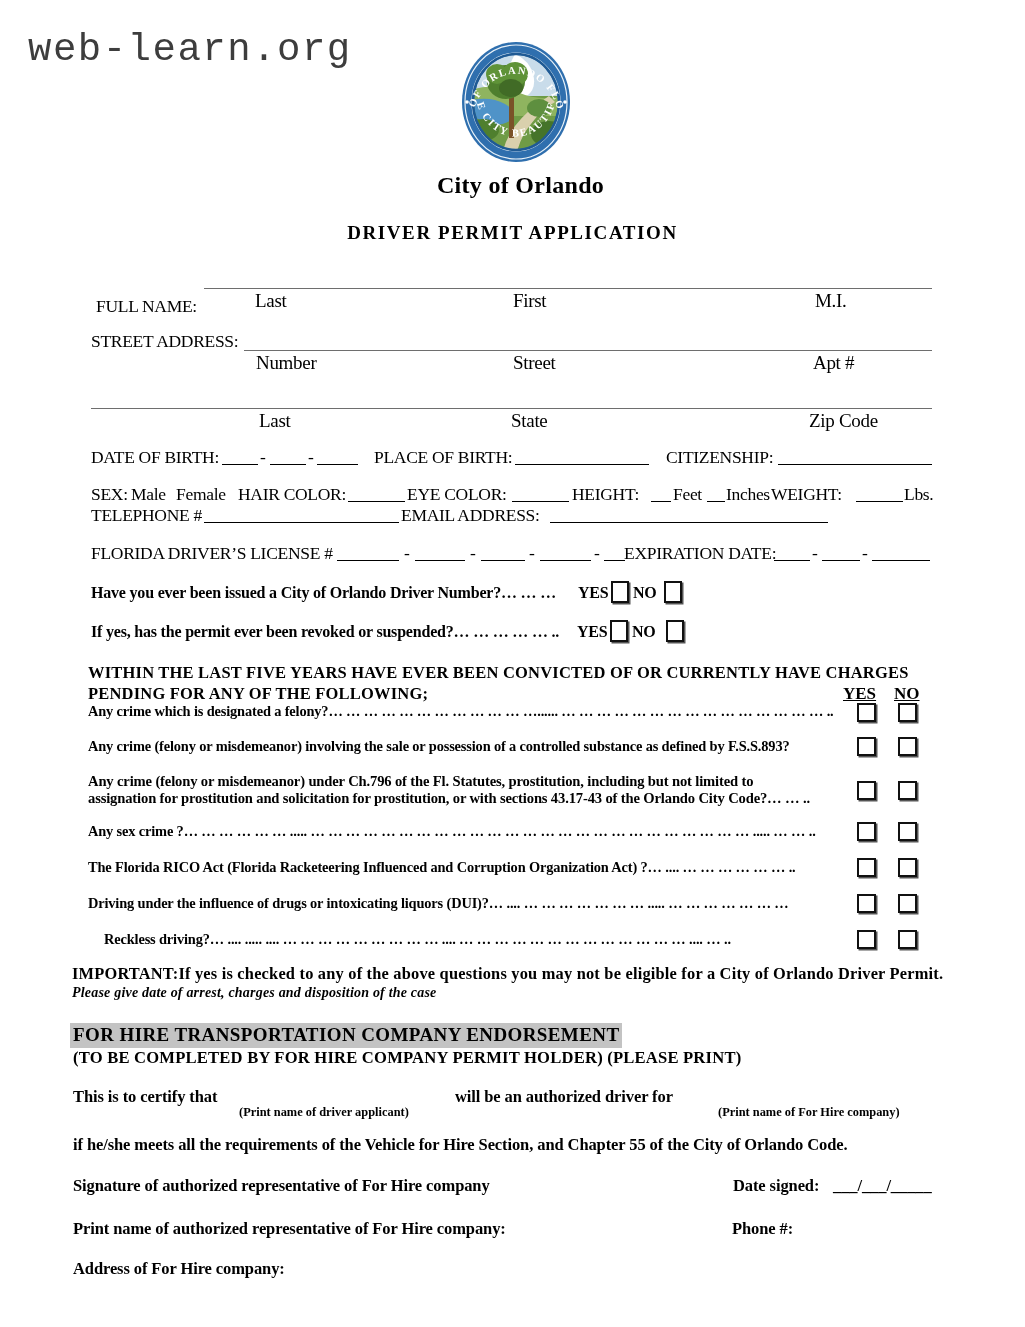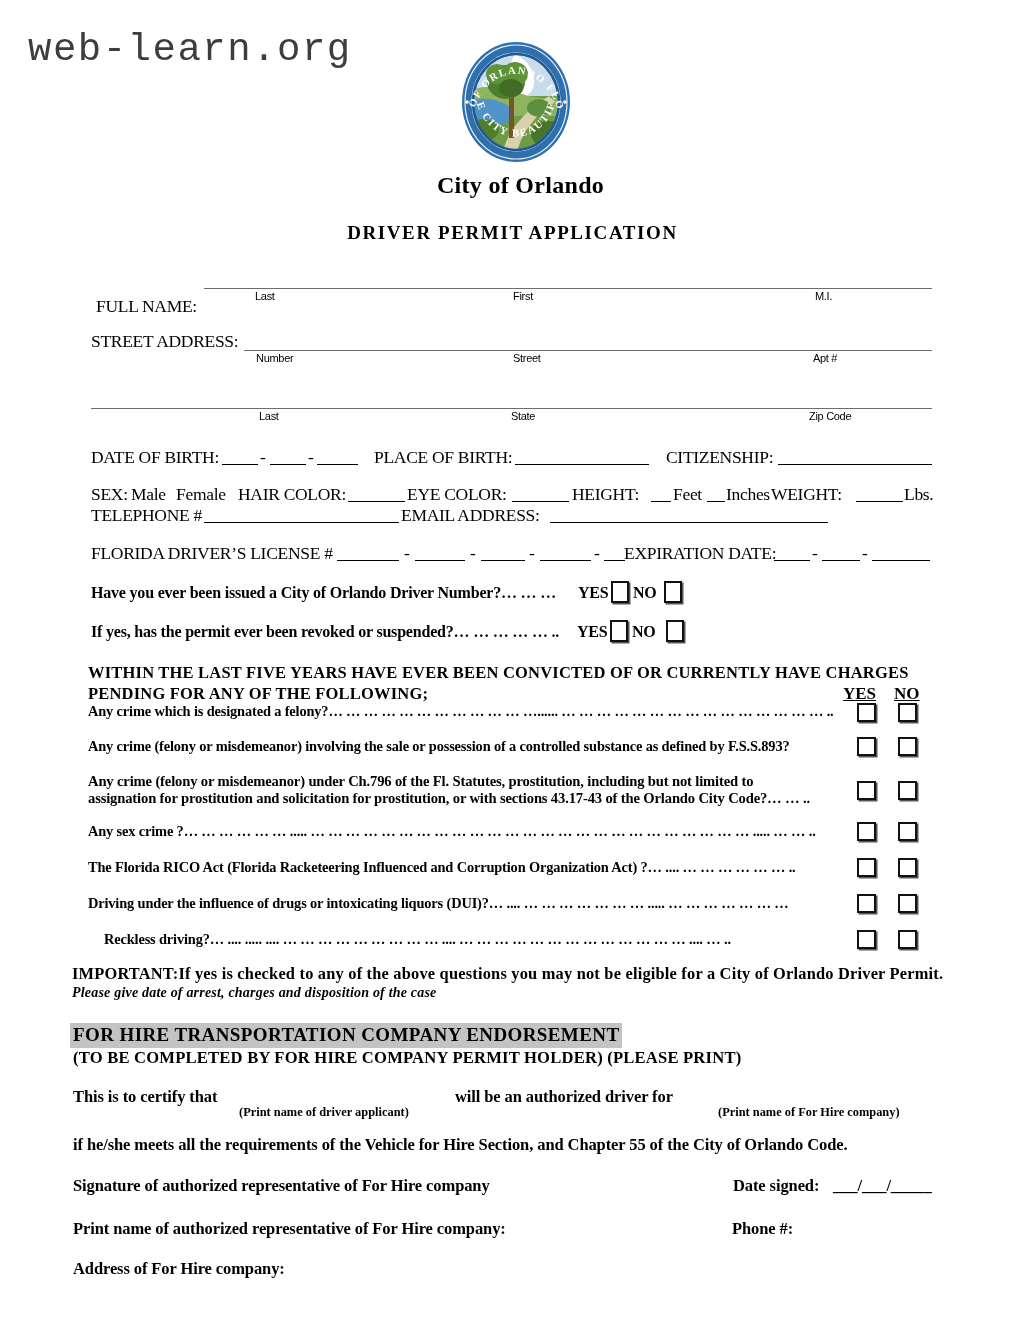--- a/index.html
+++ b/index.html
@@ -82,22 +82,22 @@
     white-space: nowrap;
     letter-spacing: -0.3px;
   }
   .rule-gray {
     position: absolute;
     border-bottom: 1.2px solid #6e6e6e;
     height: 0;
   }
   .sublabel {
     position: absolute;
-    font-family: Liberation Sans, sans-serif;
-    font-size: 11px;
+    font-family: Liberation Serif, serif;
+    font-size: 19px;
     letter-spacing: -0.3px;
     white-space: nowrap;
   }
 
   
   .blank {
     position: absolute;
     border-bottom: 1.3px solid #000;
     height: 0;
   }

